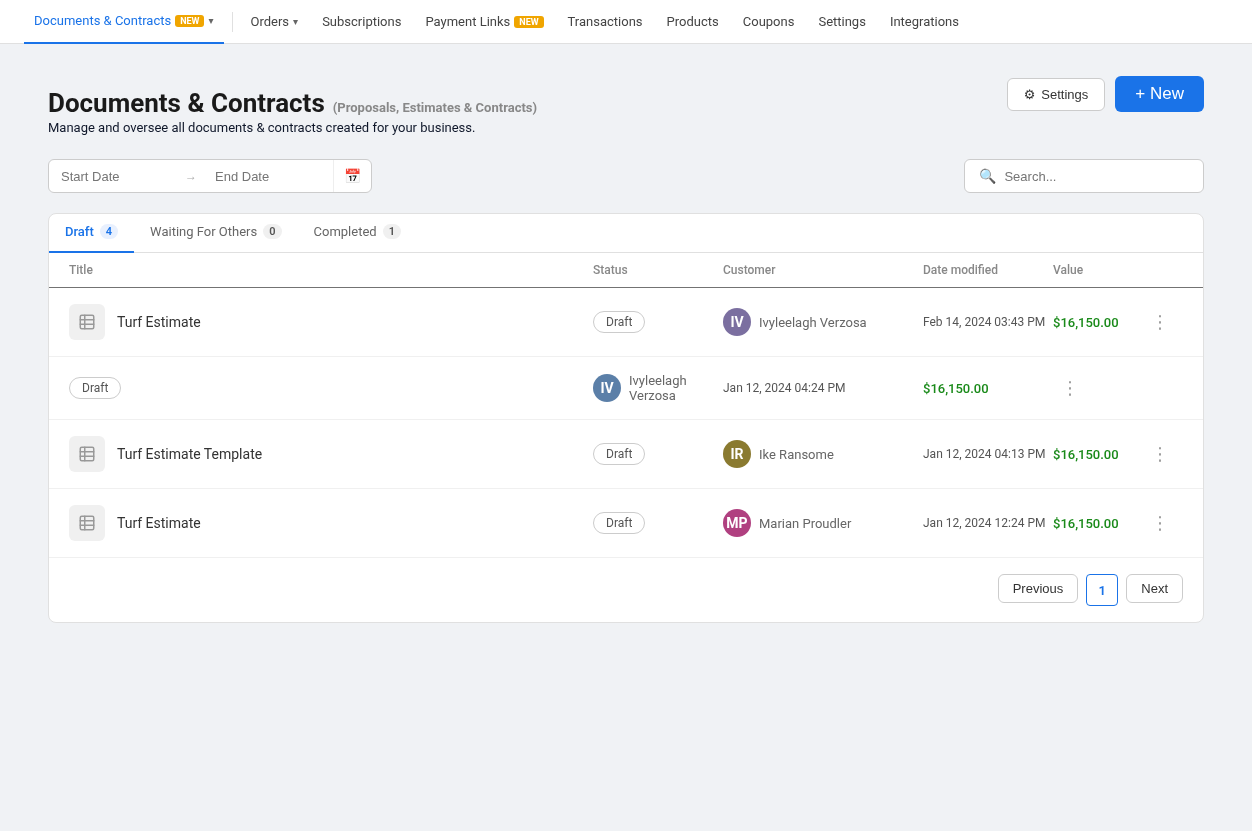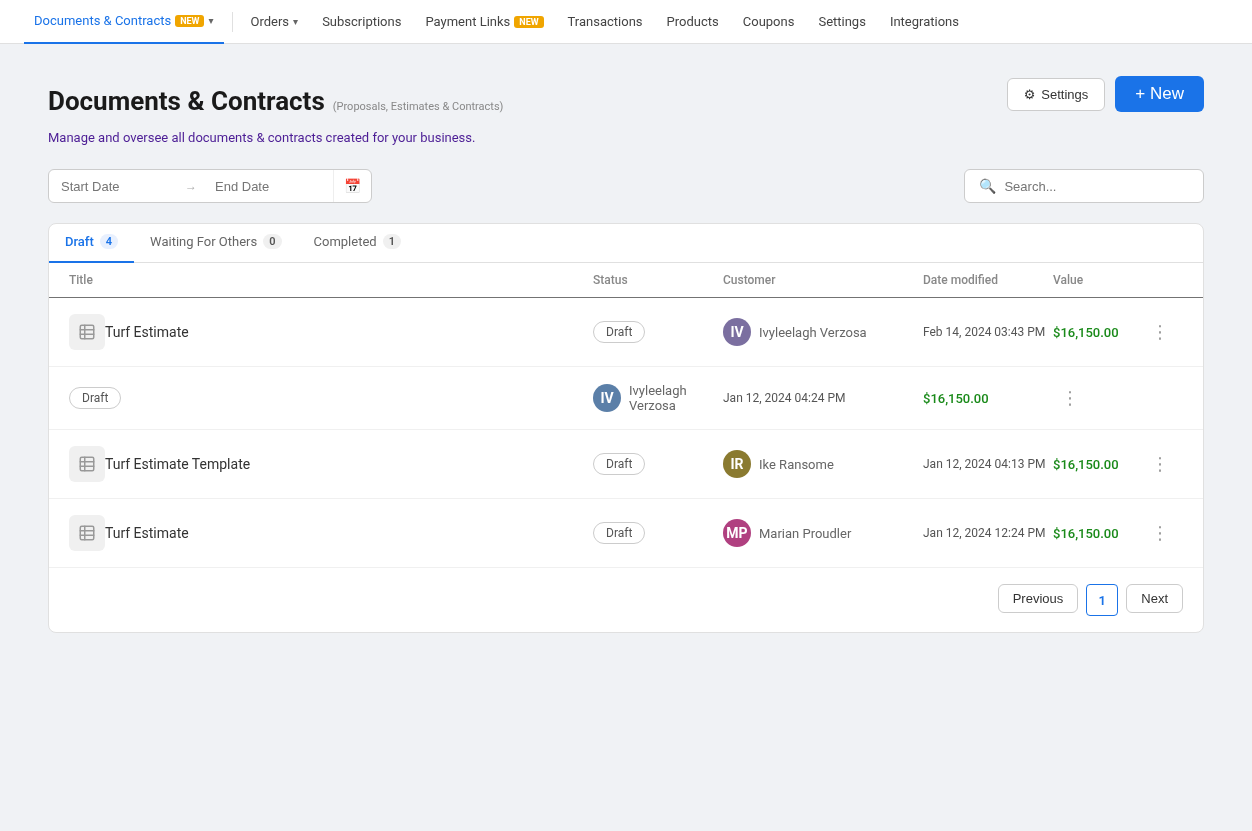--- a/index.html
+++ b/index.html
@@ -12,22 +12,22 @@
     .new-badge { background: #f0a500; color: #fff; font-size: 9px; font-weight: 700; padding: 1px 5px; border-radius: 3px; text-transform: uppercase; }
     .nav-chevron { font-size: 10px; color: #666; }
     .nav-divider { width: 1px; height: 20px; background: #e0e0e0; margin: 0 4px; }
 
     
     .main { padding: 32px 48px; min-height: calc(100vh - 44px); }
 
     
     .page-header { display: flex; align-items: flex-start; justify-content: space-between; margin-bottom: 24px; }
     .page-title-area h1 { font-size: 26px; font-weight: 700; color: #1a1a1a; display: flex; align-items: baseline; gap: 8px; }
-    .page-title-subtitle { font-size: 11px; color: #888; font-weight: 400; margin-top: 24px; }
-    .page-desc { font-size: 13px; color: #4c1d95; margin-top: 14px; }
+    .page-title-subtitle { font-size: 13px; color: #888; font-weight: 700; margin-top: 24px; }
+    .page-desc { font-size: 13px; color: #0f172a; margin-top: 2px; }
     .header-actions { display: flex; gap: 10px; align-items: center; }
     .btn-settings { display: flex; align-items: center; gap: 6px; padding: 8px 16px; border: 1px solid #ccc; background: #fff; border-radius: 6px; cursor: pointer; font-size: 13px; color: #333; }
     .btn-new { display: flex; align-items: center; gap: 6px; padding: 8px 20px; background: #1a73e8; color: #fff; border: none; border-radius: 6px; cursor: pointer; font-size: 17px; font-weight: 500; }
 
     
     .filters-row { display: flex; align-items: center; justify-content: space-between; margin-bottom: 20px; }
     .date-range { display: flex; align-items: center; gap: 0; border: 1px solid #ccc; border-radius: 6px; background: #fff; overflow: hidden; }
     .date-input { padding: 8px 12px; font-size: 13px; color: #aaa; border: none; outline: none; background: transparent; width: 130px; }
     .date-arrow { color: #aaa; padding: 0 6px; font-size: 12px; }
     .date-icon { padding: 8px 10px; color: #aaa; cursor: pointer; border-left: 1px solid #eee; }
@@ -43,21 +43,21 @@
     .tab.active .tab-count { background: #e8f0fe; color: #1a73e8; }
 
     
     .table-container { background: #fff; border: 1px solid #e0e0e0; border-radius: 8px; overflow: hidden; }
     .table-header { display: grid; grid-template-columns: 1fr 130px 200px 130px 90px 40px; padding: 10px 20px; border-bottom: 1px solid #737373; background: #fff; }
     .col-header { font-size: 12px; color: #888; font-weight: 500; }
     .table-row { display: grid; grid-template-columns: 1fr 130px 200px 130px 90px 40px; padding: 16px 20px; border-bottom: 1px solid #f0f0f0; align-items: center; }
     .table-row:last-child { border-bottom: none; }
 
     
-    .cell-title { display: flex; align-items: center; gap: 0; text-align: center; }
+    .cell-title { display: flex; align-items: center; gap: 12px; text-align: center; }
     .doc-icon { width: 36px; height: 36px; background: #f0f0f0; border-radius: 6px; display: flex; align-items: center; justify-content: center; color: #888; font-size: 16px; flex-shrink: 0; }
     .doc-name { font-size: 14px; color: #333; font-weight: 400; }
     .status-badge { border: 1px solid #ccc; border-radius: 12px; padding: 3px 12px; font-size: 12px; color: #555; background: #fff; display: inline-block; }
     .cell-customer { display: flex; align-items: center; gap: 8px; }
     .avatar { width: 28px; height: 28px; border-radius: 50%; display: flex; align-items: center; justify-content: center; font-size: 14px; font-weight: 700; color: #fff; flex-shrink: 0; }
     .customer-name { font-size: 13px; color: #666; }
     .date-text { font-size: 12px; color: #555; line-height: 1.5; }
     .value-text { font-size: 13px; color: #1a8a1a; font-weight: 500; }
     .more-btn { background: none; border: none; cursor: pointer; color: #999; font-size: 18px; padding: 4px 8px; border-radius: 4px; }
 

